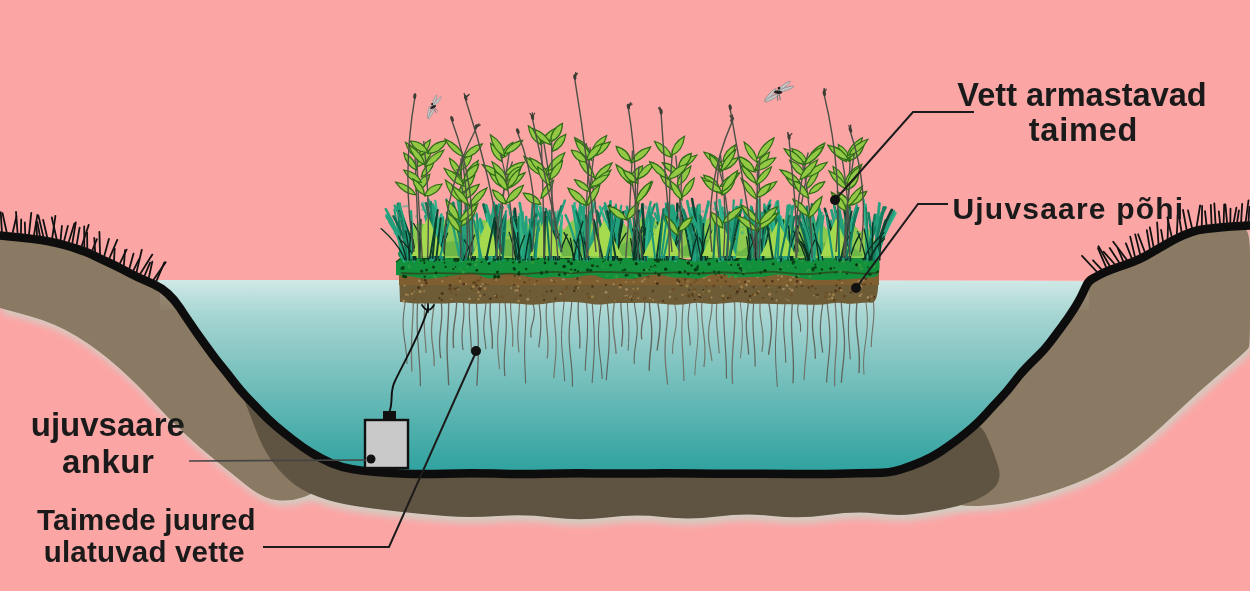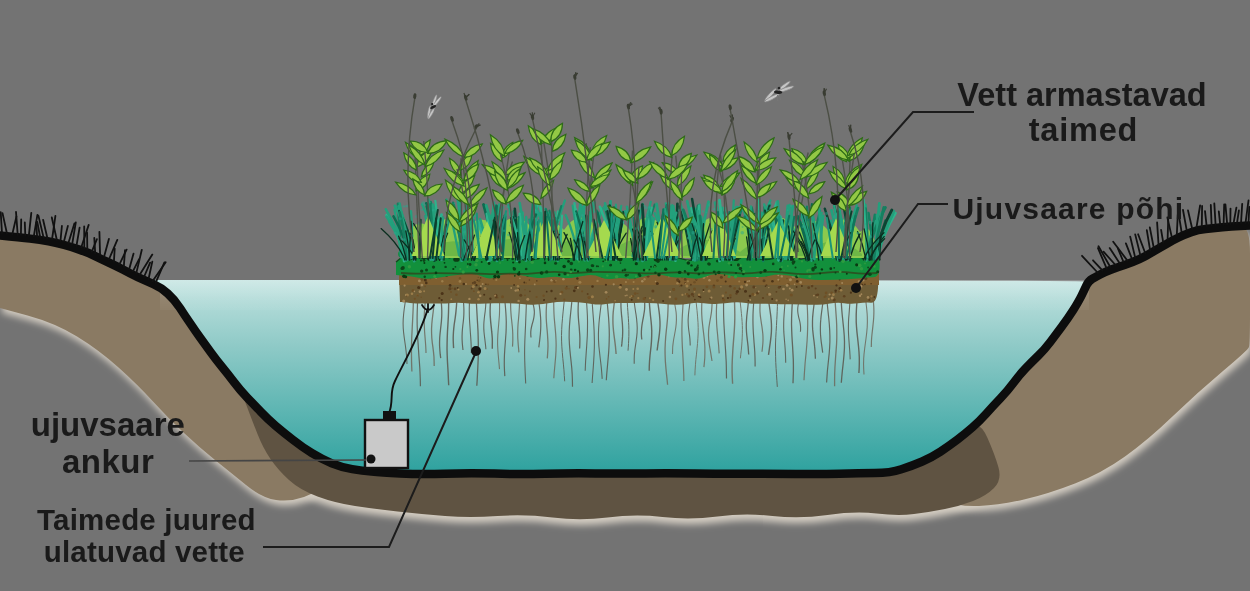--- a/index.html
+++ b/index.html
@@ -1,15 +1,15 @@
 <!DOCTYPE html>
 <html><head><meta charset="utf-8">
 <style>
 html,body{margin:0;padding:0;background:#fff;}
-#stage{position:relative;width:1250px;height:591px;overflow:hidden;background:#737373;}
+#stage{position:relative;width:1250px;height:591px;overflow:hidden;background:#fca5a5;}
 </style></head>
 <body>
 <div id="stage">
 <svg width="1250" height="591" viewBox="0 0 1250 591">
 <defs>
 <linearGradient id="wg" x1="0" y1="280" x2="0" y2="478" gradientUnits="userSpaceOnUse">
 <stop offset="0" stop-color="#c2e3e0"></stop>
 <stop offset="0.33" stop-color="#8fcac7"></stop>
 <stop offset="1" stop-color="#2aa09d"></stop>
 </linearGradient>

